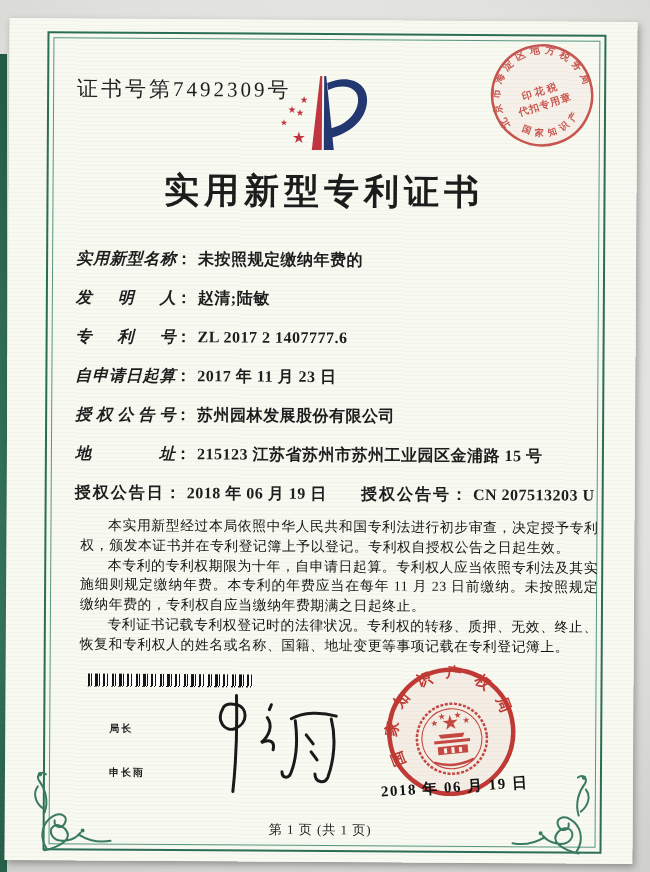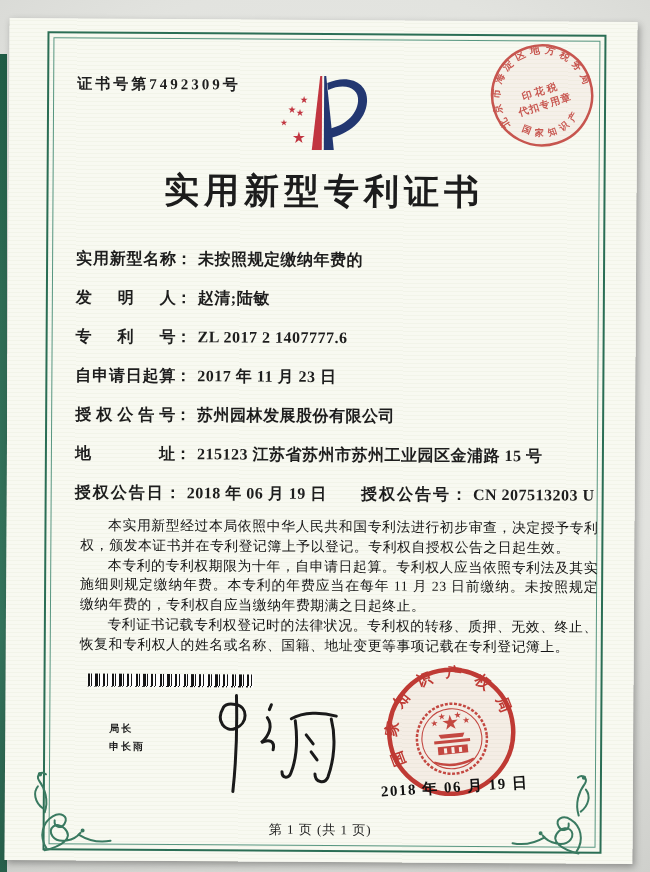--- a/index.html
+++ b/index.html
@@ -13,48 +13,48 @@
   .paper{
     position:absolute;left:7px;top:20px;width:628px;height:842px;
     background:repeating-linear-gradient(0deg,#f8f9f1 0px,#f8f9f1 3px,#f2f4e9 3px,#f2f4e9 4px);
     transform:rotate(0.35deg);transform-origin:50% 50%;
     box-shadow:2px 3px 7px rgba(40,40,40,.4);
   }
   .frame{position:absolute;left:38px;top:13px;width:555px;height:815px;
     border:2.5px solid #2b6e55;}
   .frame-inner{position:absolute;left:4px;top:4px;right:4px;bottom:4px;
     border:1px solid #579680;}
-  .cert-no{position:absolute;left:68px;top:56px;font-size:15px;letter-spacing:3px;
-    font-weight:700;color:#1f1f1f;}
+  .cert-no{position:absolute;left:68px;top:56px;font-size:21px;letter-spacing:3px;
+    font-weight:400;color:#1f1f1f;}
   .logo{position:absolute;left:258px;top:50px;}
   .tax-stamp{position:absolute;left:477px;top:18px;transform:rotate(-18deg);opacity:.85;}
   .tax-stamp text{font-family:"Liberation Serif","DejaVu Serif",serif;font-weight:bold;}
   .title{position:absolute;left:38px;top:148px;width:555px;text-align:center;
     font-size:35px;font-weight:bold;letter-spacing:5px;color:#1c1c1c;}
   .fields{position:absolute;left:68px;top:230px;width:522px;}
   .f-row{height:18px;margin-bottom:21px;font-size:16px;font-weight:600;color:#1d1d1d;
     white-space:nowrap;}
   .f-label{display:inline-block;width:100px;text-align:justify;text-align-last:justify;
-    vertical-align:top;}
+    vertical-align:top;font-style:italic;}
   .f-colon{display:inline-block;margin-right:6px;}
   .f-value{letter-spacing:.5px;}
   .grant-row{display:flex;justify-content:space-between;padding-right:2px;}
   .g-label{letter-spacing:2px;font-family:Liberation Serif, serif;}
   .paras{position:absolute;left:74px;top:497px;width:518px;font-size:13.8px;
     line-height:19.8px;color:#151515;text-align:justify;}
   .paras p{margin:0;text-indent:2em;letter-spacing:.6px;}
   .barcode{position:absolute;left:82px;top:655px;width:166px;height:13px;
     background:repeating-linear-gradient(90deg,
       #151515 0 2px,#fdfdfd 2px 3px,#151515 3px 4px,#fdfdfd 4px 7px,
       #151515 7px 10px,#fdfdfd 10px 11px,#151515 11px 12px,#fdfdfd 12px 15px,
       #151515 15px 17px,#fdfdfd 17px 19px,#151515 19px 20px,#fdfdfd 20px 24px);}
   .director{position:absolute;left:104px;top:703px;
     font-family:"Liberation Sans","DejaVu Sans",sans-serif;font-weight:700;
     font-size:10px;color:#1a1a1a;letter-spacing:2px;}
-  .director .name{margin-top:4px;}
+  .director .name{margin-top:30px;}
   .signature{position:absolute;left:198px;top:668px;}
   .seal{position:absolute;left:371px;top:636px;transform:rotate(-6deg);}
   .seal text{font-family:"Liberation Serif","DejaVu Serif",serif;font-weight:bold;}
   .seal-date{position:absolute;left:376px;top:757px;font-size:15px;font-weight:700;
     letter-spacing:1.5px;color:#111;transform:rotate(-4deg);}
   .footer{position:absolute;left:38px;top:801px;width:555px;text-align:center;
     font-size:13px;letter-spacing:1px;color:#222;}
   .ornament{position:absolute;}
   .ornament.left{left:16px;top:744px;}
   .ornament.right{left:506px;top:744px;transform:scaleX(-1);}

